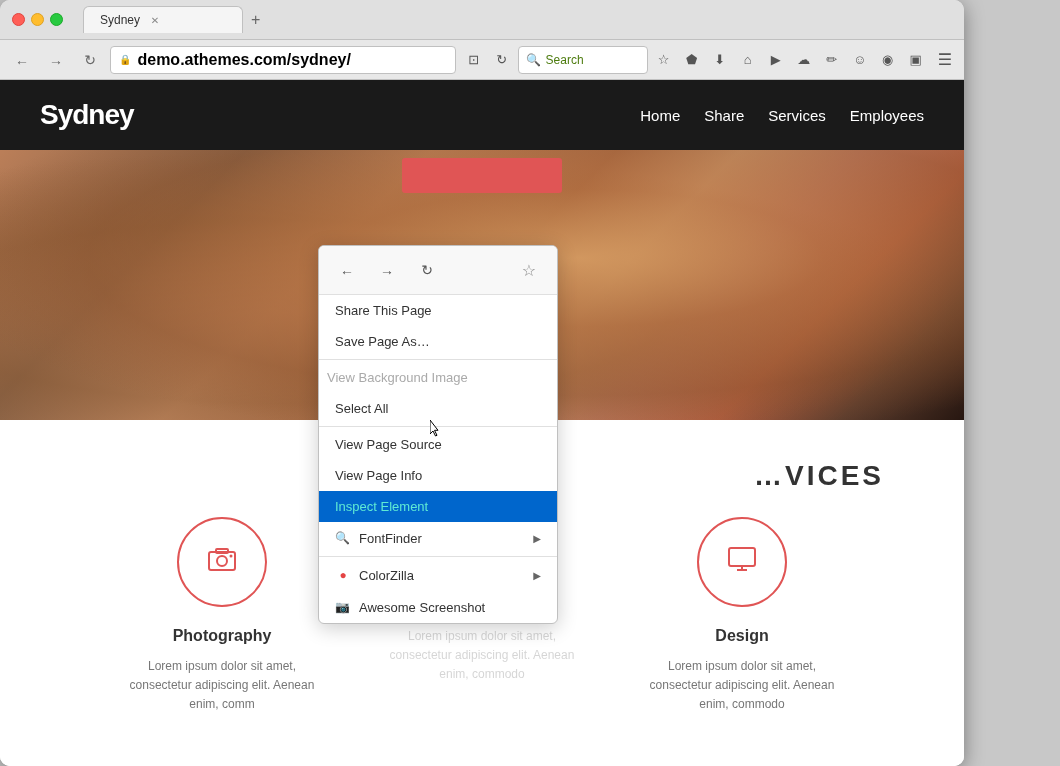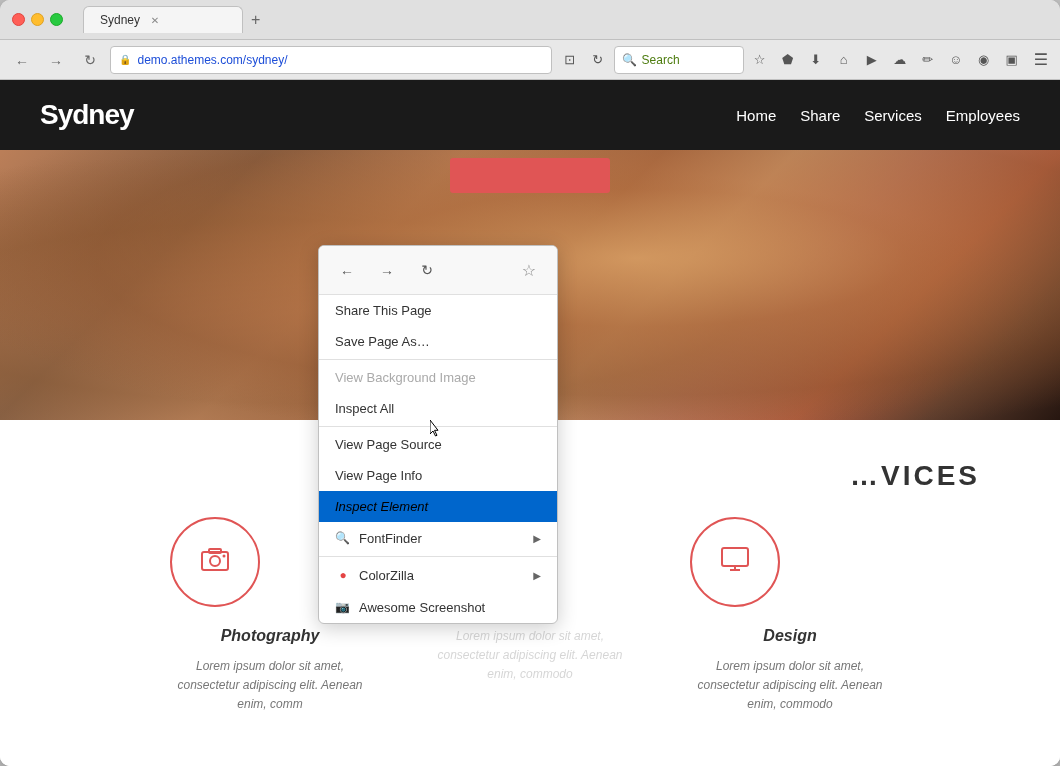--- a/index.html
+++ b/index.html
@@ -1,39 +1,39 @@
 <!DOCTYPE html>
 <html><head>
   <meta charset="utf-8">
   <style>
     * { margin: 0; padding: 0; box-sizing: border-box; }
     body { width: 1060px; height: 766px; overflow: hidden; font-family: -apple-system, BlinkMacSystemFont, 'Segoe UI', sans-serif; background: #c8c8c8; }
 
     
-    .browser-window { width: 1060px; height: 766px; background: #e8e8e8; border-radius: 10px; overflow: hidden; display: flex; flex-direction: column; box-shadow: 0 4px 20px rgba(0,0,0,0.4); }
+    .browser-window { width: 964px; height: 766px; background: #e8e8e8; border-radius: 10px; overflow: hidden; display: flex; flex-direction: column; box-shadow: 0 4px 20px rgba(0,0,0,0.4); }
 
     .title-bar { background: #e0e0e0; height: 40px; display: flex; align-items: center; padding: 0 12px; gap: 8px; border-bottom: 1px solid #c0c0c0; }
     .traffic-lights { display: flex; gap: 6px; }
     .traffic-light { width: 13px; height: 13px; border-radius: 50%; }
     .tl-close { background: #ff5f57; border: 1px solid #e0443e; }
     .tl-minimize { background: #ffbd2e; border: 1px solid #dea123; }
     .tl-maximize { background: #28c940; border: 1px solid #1aab29; }
 
     .tab-bar { display: flex; align-items: flex-end; margin-left: 12px; flex: 1; }
     .tab { background: #f5f5f5; border-radius: 6px 6px 0 0; padding: 6px 16px; font-size: 12px; color: #333; display: flex; align-items: center; gap: 8px; border: 1px solid #c0c0c0; border-bottom: none; min-width: 160px; }
     .tab-close { color: #888; font-size: 10px; cursor: pointer; width: 14px; height: 14px; display: flex; align-items: center; justify-content: center; border-radius: 50%; }
     .new-tab-btn { background: none; border: none; color: #666; font-size: 16px; cursor: pointer; padding: 4px 8px; }
 
     .toolbar { background: #e8e8e8; height: 40px; display: flex; align-items: center; padding: 0 8px; gap: 6px; border-bottom: 1px solid #c0c0c0; }
     .nav-btn { background: none; border: none; color: #666; font-size: 14px; cursor: pointer; width: 28px; height: 28px; border-radius: 50%; display: flex; align-items: center; justify-content: center; }
     .nav-btn:disabled { color: #bbb; }
 
     .address-bar-container { flex: 1; display: flex; align-items: center; background: white; border: 1px solid #c0c0c0; border-radius: 4px; height: 28px; padding: 0 8px; gap: 6px; font-size: 12px; color: #333; }
     .lock-icon { color: #888; font-size: 10px; }
-    .address-text { flex: 1; color: #1d4ed8; font-size: 12px; }
+    .address-text { flex: 1; color: #000000; font-size: 16px; font-weight: bold; }
 
     .toolbar-icons { display: flex; align-items: center; gap: 4px; }
     .toolbar-icon { width: 24px; height: 24px; border-radius: 50%; display: flex; align-items: center; justify-content: center; font-size: 13px; color: #555; cursor: pointer; }
 
     .search-bar-container { display: flex; align-items: center; background: white; border: 1px solid #c0c0c0; border-radius: 4px; height: 28px; padding: 0 8px; gap: 4px; font-size: 12px; min-width: 130px; }
     .menu-btn { background: none; border: none; color: #555; font-size: 16px; cursor: pointer; padding: 4px; }
 
     
     .website-content { flex: 1; overflow: hidden; position: relative; background: white; }
 
@@ -46,37 +46,37 @@
     .hero-img-overlay { width: 100%; height: 100%; background: linear-gradient(135deg, #c9855a 0%, #8b6347 20%, #d4956a 35%, #b8724a 50%, #e8b080 60%, #d4856a 70%, #c06040 80%, #5a3828 90%, #1a0a05 100%); opacity: 0.85; }
     .hero-hand { position: absolute; top: 0; left: 0; width: 100%; height: 100%; background: 
       radial-gradient(ellipse at 60% 40%, rgba(220,160,100,0.8) 0%, rgba(180,110,60,0.6) 30%, rgba(140,80,40,0.4) 60%, transparent 80%),
       radial-gradient(ellipse at 30% 60%, rgba(180,120,80,0.7) 0%, rgba(140,90,50,0.5) 40%, transparent 70%); }
 
     .page-content { background: white; min-height: 400px; padding: 40px 60px; }
 
     .services-section { text-align: center; }
 
     .services-grid { display: flex; gap: 60px; justify-content: center; margin-top: 20px; }
-    .service-item { display: flex; flex-direction: column; max-width: 200px; font-style: italic; }
+    .service-item { display: flex; flex-direction: column; align-items: center; max-width: 200px; }
     .service-icon-circle { width: 90px; height: 90px; border-radius: 50%; border: 2px solid #e05555; display: flex; align-items: center; justify-content: center; margin-bottom: 20px; }
     .service-icon { color: #e05555; font-size: 28px; }
     .service-name { font-size: 16px; font-weight: 600; color: #333; margin-bottom: 12px; }
     .service-desc { font-size: 12px; color: #777; line-height: 1.6; text-align: center; }
 
     
     .context-menu-overlay { position: absolute; top: 0; left: 0; right: 0; bottom: 0; z-index: 1000; }
     .context-menu { position: absolute; top: 165px; left: 318px; background: white; border: 1px solid #c0c0c0; border-radius: 6px; box-shadow: 0 4px 20px rgba(0,0,0,0.2); min-width: 240px; overflow: hidden; z-index: 1001; }
 
     .context-menu-nav { display: flex; align-items: center; padding: 8px 12px; gap: 8px; border-bottom: 1px solid #e0e0e0; background: #f8f8f8; }
     .ctx-nav-btn { width: 32px; height: 32px; border: none; background: none; font-size: 14px; color: #555; cursor: pointer; display: flex; align-items: center; justify-content: center; border-radius: 4px; }
     .ctx-star-btn { width: 32px; height: 32px; border: none; background: none; font-size: 16px; color: #888; cursor: pointer; margin-left: auto; }
 
     .context-menu-item { padding: 8px 16px; font-size: 13px; color: #333; cursor: pointer; display: flex; align-items: center; gap: 8px; text-align: center; }
-    .context-menu-item.disabled { color: #aaa; cursor: default; }
-    .context-menu-item.highlighted { background: #0066cc; color: #000000; font-style: italic; }
+    .context-menu-item.disabled { color: #aaa; cursor: default; padding-left: 8px; }
+    .context-menu-item.highlighted { background: #0066cc; color: #5eead4; }
     .context-menu-separator { height: 1px; background: #e0e0e0; margin: 2px 0; }
     .ctx-submenu-arrow { margin-left: auto; color: #666; font-size: 10px; }
 
     .context-menu-item .ctx-icon { width: 16px; height: 16px; display: flex; align-items: center; justify-content: center; font-size: 12px; }
 
     
     .cursor { position: absolute; width: 12px; height: 18px; pointer-events: none; z-index: 2000; }
   </style>
 </head>
 <body>
@@ -213,21 +213,21 @@
           <span>Save Page As…</span>
         </div>
 
         <div class="context-menu-separator"></div>
 
         <div class="context-menu-item disabled">
           <span>View Background Image</span>
         </div>
 
         <div class="context-menu-item">
-          <span>Inspect All</span>
+          <span>Select All</span>
         </div>
 
         <div class="context-menu-separator"></div>
 
         <div class="context-menu-item">
           <span>View Page Source</span>
         </div>
 
         <div class="context-menu-item">
           <span>View Page Info</span>

